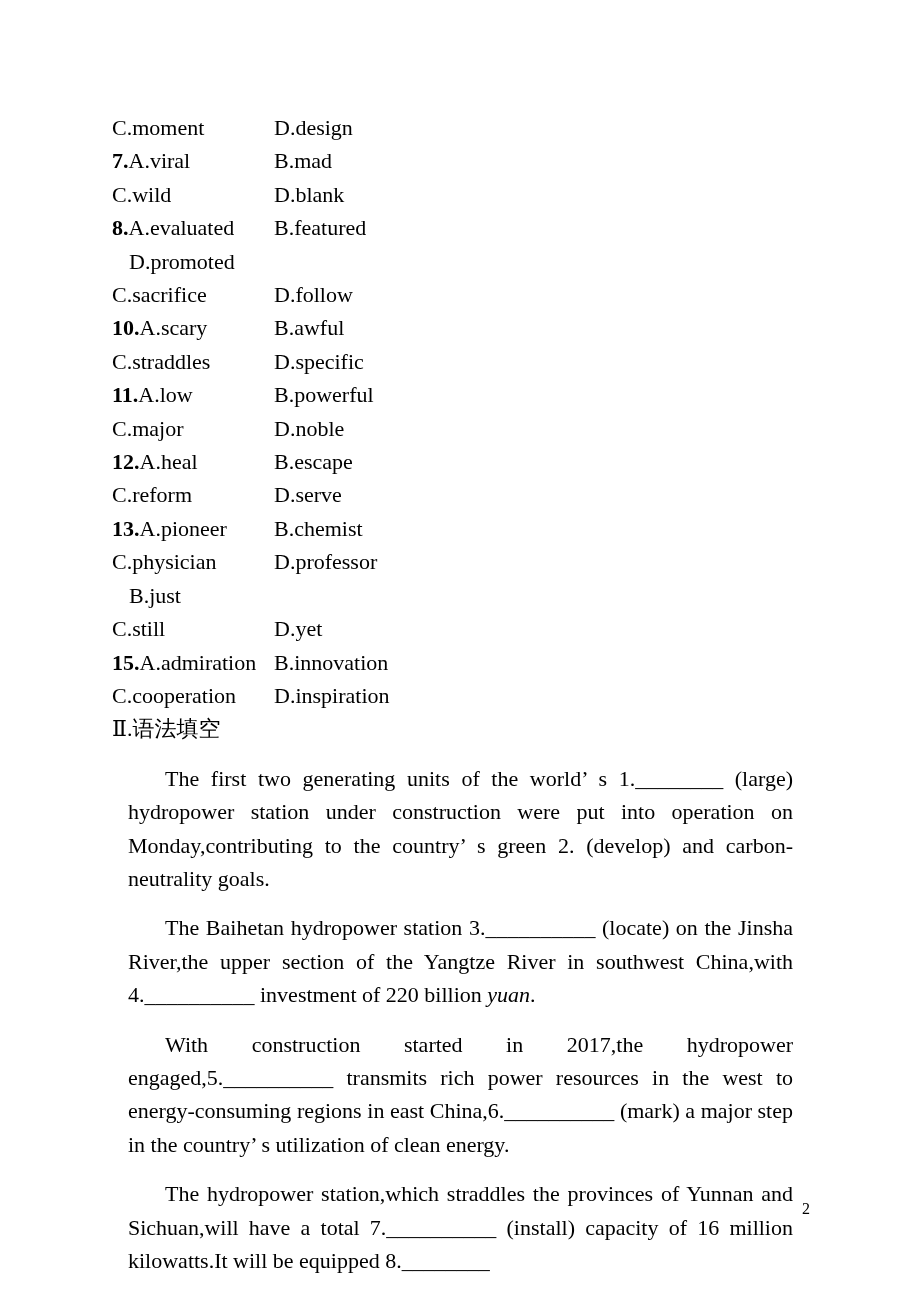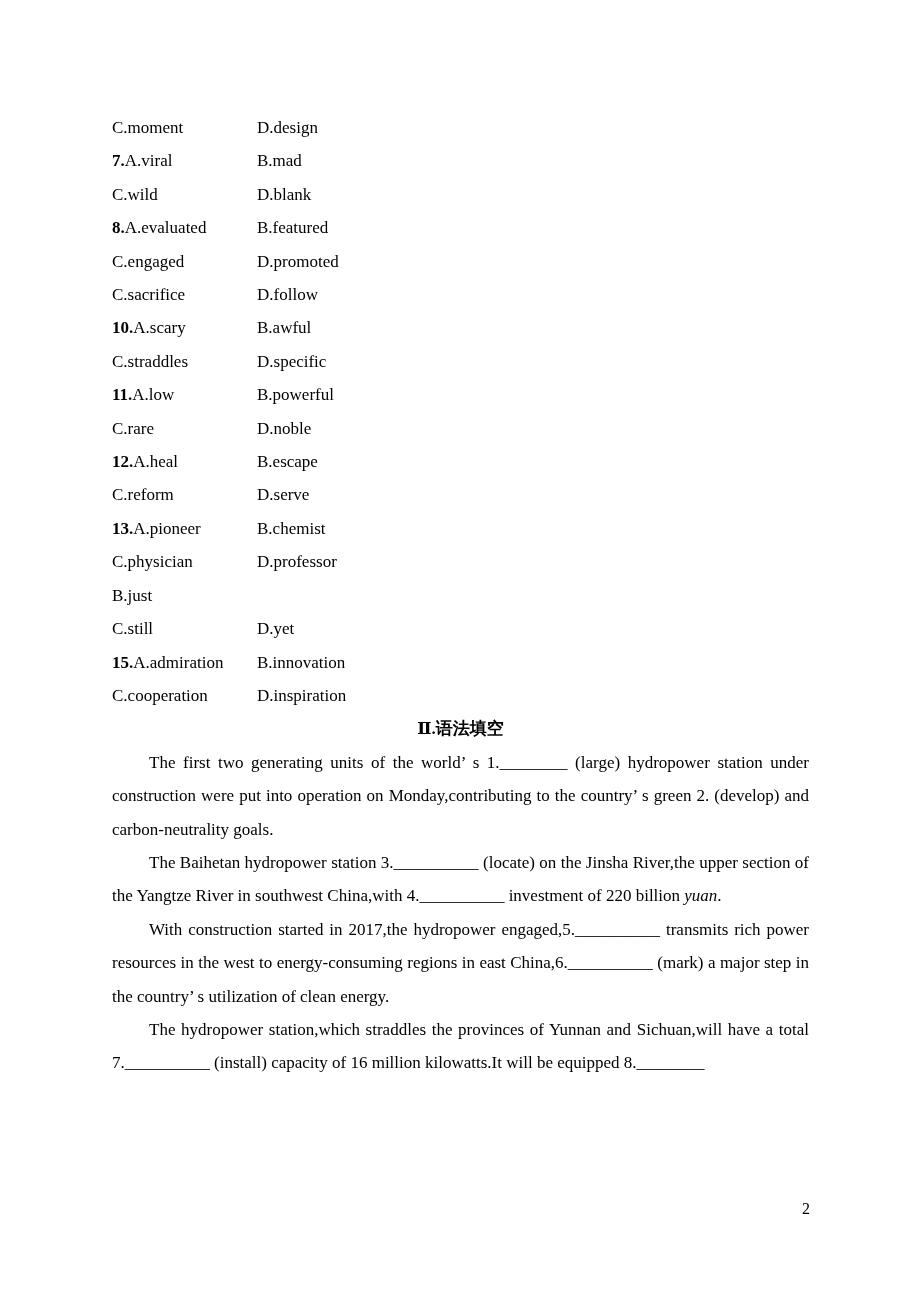--- a/index.html
+++ b/index.html
@@ -11,30 +11,30 @@
     color: #000000;
     font-family: "Liberation Serif", "DejaVu Serif", serif;
     position: relative;
     overflow: hidden;
   }
   .content {
     position: absolute;
     left: 112px;
     top: 111px;
     width: 697px;
-    font-size: 17px;
+    font-size: 22px;
     line-height: 33.4px;
   }
   .opt-row { display: flex; }
   .cell-l { flex: 0 0 145px; white-space: nowrap; }
-  .cell-r { flex: 1 1 auto; white-space: nowrap; }
+  .cell-r { flex: 1 1 auto; white-space: nowrap; margin-left: 17px; }
   .qnum { font-weight: 700; }
-  .section-heading { font-weight: 700; text-align: center; }
+  .section-heading { font-weight: 400; }
   .para {
-    margin: 0;
+    margin: 16px;
     text-indent: 37px;
     text-align: justify;
   }
   .page-number {
     position: absolute;
     top: 1198px;
     right: 110px;
     font-size: 16px;
     line-height: 22px;
   }
@@ -55,41 +55,40 @@
       </div>
     <div class="opt-row">
         <span class="cell-l"><b class="qnum"></b><span>C.wild</span></span>
         <span class="cell-r">D.blank</span>
       </div>
     <div class="opt-row">
         <span class="cell-l"><b class="qnum">8.</b><span>A.evaluated</span></span>
         <span class="cell-r">B.featured</span>
       </div>
     <div class="opt-row">
-        <span class="cell-l"><b class="qnum"></b><span>C.engaged</span></span>
         <span class="cell-r">D.promoted</span>
       </div>
     <div class="opt-row">
         <span class="cell-l"><b class="qnum"></b><span>C.sacrifice</span></span>
         <span class="cell-r">D.follow</span>
       </div>
     <div class="opt-row">
         <span class="cell-l"><b class="qnum">10.</b><span>A.scary</span></span>
         <span class="cell-r">B.awful</span>
       </div>
     <div class="opt-row">
         <span class="cell-l"><b class="qnum"></b><span>C.straddles</span></span>
         <span class="cell-r">D.specific</span>
       </div>
     <div class="opt-row">
         <span class="cell-l"><b class="qnum">11.</b><span>A.low</span></span>
         <span class="cell-r">B.powerful</span>
       </div>
     <div class="opt-row">
-        <span class="cell-l"><b class="qnum"></b><span>C.rare</span></span>
+        <span class="cell-l"><b class="qnum"></b><span>C.major</span></span>
         <span class="cell-r">D.noble</span>
       </div>
     <div class="opt-row">
         <span class="cell-l"><b class="qnum">12.</b><span>A.heal</span></span>
         <span class="cell-r">B.escape</span>
       </div>
     <div class="opt-row">
         <span class="cell-l"><b class="qnum"></b><span>C.reform</span></span>
         <span class="cell-r">D.serve</span>
       </div>

